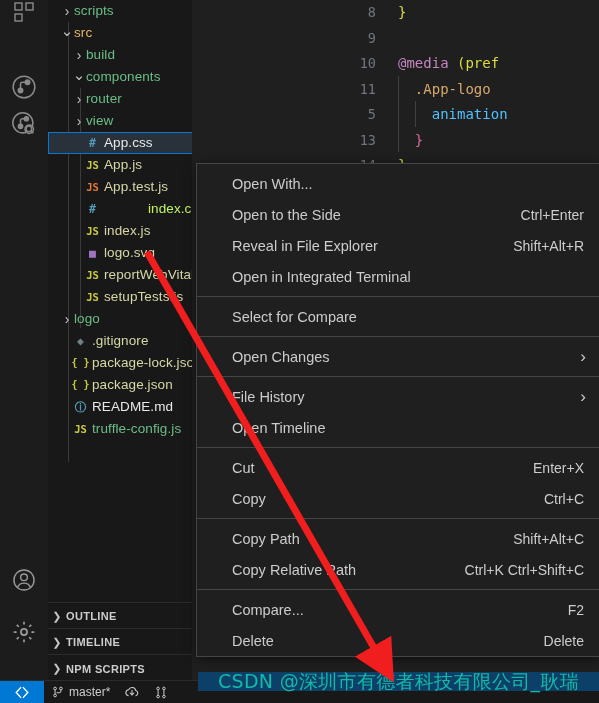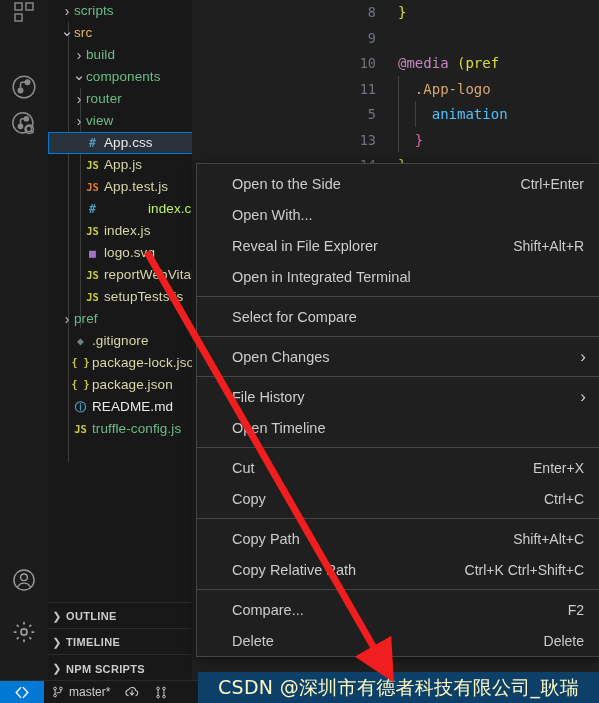--- a/index.html
+++ b/index.html
@@ -125,24 +125,24 @@
     width:44px;height:22px;background:#0078d4;color:#ffffff;
     display:flex;align-items:center;justify-content:center;
   }
   .sb-item{display:flex;align-items:center;gap:4px;padding:0 7px;height:22px;}
 
   
   .overlay{position:absolute;inset:0;z-index:80;pointer-events:none;}
 
   
   .watermark{
-    position:absolute;left:198px;top:672px;width:401px;height:31px;
+    position:absolute;left:198px;top:672px;width:401px;height:19px;
     background:#0d4068;
     display:flex;align-items:center;justify-content:center;
-    color:#fef9c3;font-size:19px;letter-spacing:.3px;
+    color:#14b8a6;font-size:19px;letter-spacing:.3px;
     font-family:"DejaVu Sans","Liberation Sans",sans-serif;
     z-index:70;
   }
 </style>
 </head>
 <body>
 
 <div id="root">
 
   <div class="activitybar">
@@ -242,21 +242,21 @@
         <div class="row indent-3" style="position: absolute; top: 264px; left: 0px; width: 144px;">
           <span class="fico" style="color: rgb(203, 203, 65); font-size: 10.5px;">JS</span>
           <span class="lbl" style="color: rgb(215, 215, 168);">reportWebVitals.js</span>
         </div>
         <div class="row indent-3" style="position: absolute; top: 286px; left: 0px; width: 144px;">
           <span class="fico" style="color: rgb(203, 203, 65); font-size: 10.5px;">JS</span>
           <span class="lbl" style="color: rgb(215, 215, 168);">setupTests.js</span>
         </div>
         <div class="row indent-1 folder" style="position: absolute; top: 308px; left: 0px; width: 144px;">
           <span class="twisty" style="font-size: 14px;">›</span>
-          <span class="lbl">pref</span>
+          <span class="lbl">logo</span>
         </div>
         <div class="row indent-2" style="position: absolute; top: 330px; left: 0px; width: 144px;">
           <span class="fico" style="color: rgb(109, 128, 134);">◆</span>
           <span class="lbl" style="color: rgb(215, 215, 168);">.gitignore</span>
         </div>
         <div class="row indent-2" style="position: absolute; top: 352px; left: 0px; width: 144px;">
           <span class="fico" style="color: rgb(203, 203, 65); font-size: 10px;">{ }</span>
           <span class="lbl" style="color: rgb(215, 215, 168);">package-lock.json</span>
         </div>
         <div class="row indent-2" style="position: absolute; top: 374px; left: 0px; width: 144px;">
@@ -296,25 +296,25 @@
         <div class="cline"><span class="lnum">5</span><span class="t-blue">    animation</span></div>
         <div class="cline"><span class="lnum">13</span><span class="t-pink">  }</span></div>
         <div class="cline"><span class="lnum">14</span><span class="t-yellow">}</span></div>
         <div class="ind-guide" style="left: 0px; top: 76px; height: 76px;"></div>
         <div class="ind-guide" style="left: 17px; top: 101px; height: 26px;"></div>
       </div>
   </div>
 
   <div class="ctxmenu" id="ctxmenu">
       <div class="mi">
+        <span>Open With...</span>
+      </div>
+      <div class="mi">
         <span>Open to the Side</span>
         <span class="key">Ctrl+Enter</span>
-      </div>
-      <div class="mi">
-        <span>Open With...</span>
       </div>
       <div class="mi">
         <span>Reveal in File Explorer</span>
         <span class="key">Shift+Alt+R</span>
       </div>
       <div class="mi">
         <span>Open in Integrated Terminal</span>
       </div>
       <div class="sep"></div>
       <div class="mi">

